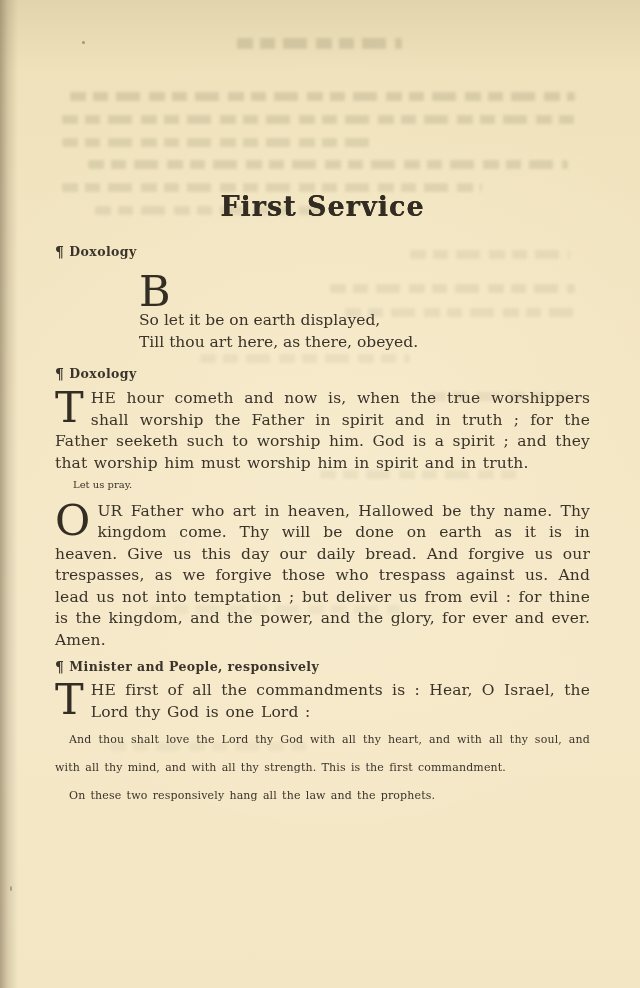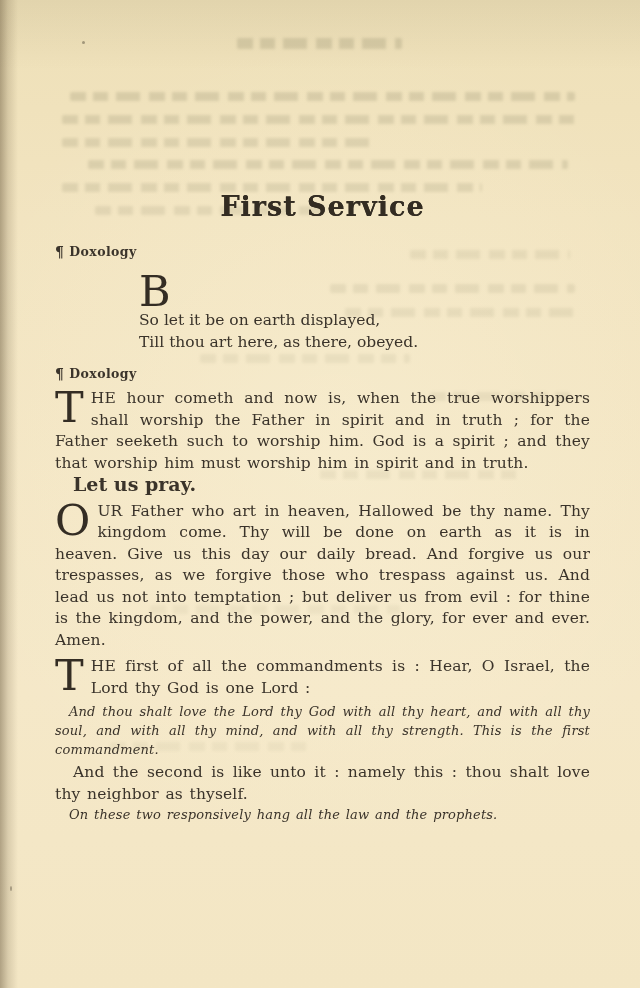--- a/index.html
+++ b/index.html
@@ -73,25 +73,24 @@
     word-spacing:1.5px;letter-spacing:.15px;
   }
   .prose .dropcap{
     float:left;
     font-size:43px;line-height:35px;
     padding:2px 7px 0 0;color:#342d24;
   }
   .p2{margin-top:5px}
   .p3{margin-top:5px}
   .p4{margin-top:3px;text-indent:18px}
-  .aside{margin:0;text-indent:18px;font-size:19px;line-height:21.5px;font-weight:bold;}
+  .aside{margin:0;text-indent:18px;font-size:10px;line-height:21.5px;}
   .response{
     margin:3px 0 0 0;
-    font-style:italic;
-    font-size:13px;line-height:19px;
+    font-size:11px;line-height:28px;
     text-align:justify;word-spacing:1.5px;letter-spacing:.15px;
     text-indent:14px;
   }
   .response.last{margin-top:0;}
 </style>
 </head>
 <body>
 
 <div class="page">
 
@@ -137,19 +136,21 @@
     </div>
 
     <div class="rubric r2">
       <span class="cmark">¶</span><span>Doxology</span>
     </div>
     <p class="prose"><span class="dropcap">T</span><span>HE hour cometh and now is, when the true worshippers shall worship the Father in spirit and in truth ; for the Father seeketh such to worship him.  God is a spirit ; and they that worship him must worship him in spirit and in truth.</span></p>
     <p class="aside">Let us pray.</p>
 
     <p class="prose p2"><span class="dropcap">O</span><span>UR Father who art in heaven, Hallowed be thy name.  Thy kingdom come.  Thy will be done on earth as it is in heaven.  Give us this day our daily bread.  And forgive us our trespasses, as we forgive those who trespass against us.  And lead us not into temptation ; but deliver us from evil : for thine is the kingdom, and the power, and the glory, for ever and ever.  Amen.</span></p>
 
+    <div class="rubric r4">
+      <span class="cmark">¶</span><span>Minister and People, responsively</span>
+    </div>
     <p class="prose p3"><span class="dropcap">T</span><span>HE first of all the commandments is :  Hear, O Israel, the Lord thy God is one Lord :</span></p>
     <p class="response">And thou shalt love the Lord thy God with all thy heart, and with all thy soul, and with all thy mind, and with all thy strength.  This is the first commandment.</p>
-    <p class="prose p4">And the second is like unto it :  namely this :  thou shalt love thy neighbor as thyself.</p>
     <p class="response last">On these two responsively hang all the law and the prophets.</p>
 
   </main>
 </div>
 
 </body></html>

